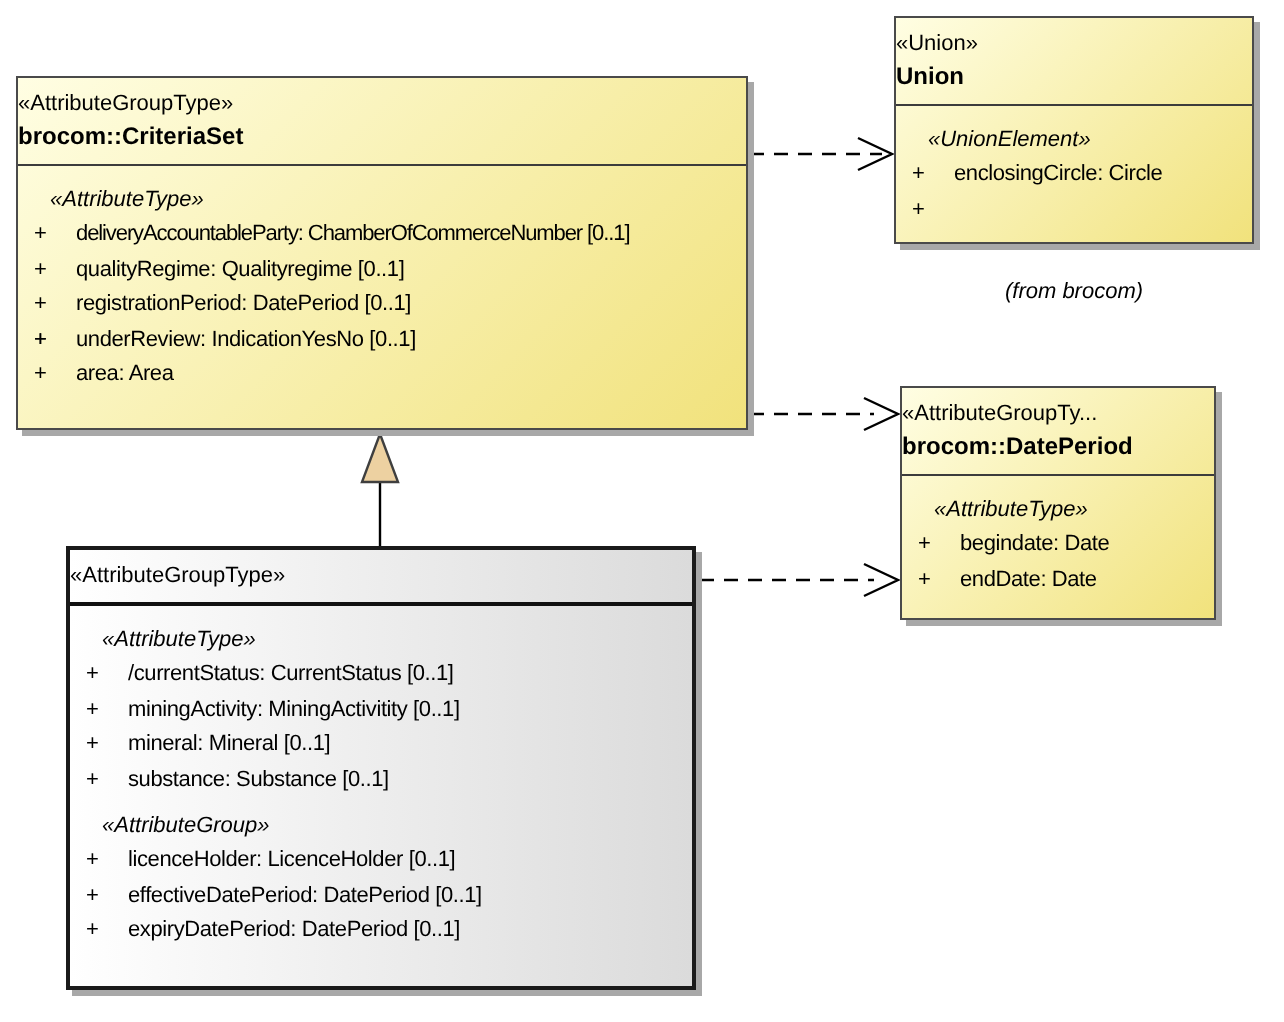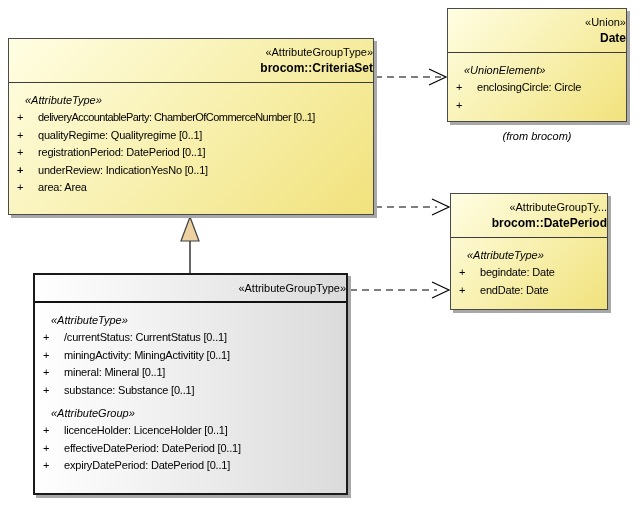--- a/index.html
+++ b/index.html
@@ -17,42 +17,42 @@
   .uml-box{
     position:absolute;
     border:1px solid var(--border);
     box-shadow:3px 3px 0 var(--shadow);
     background:linear-gradient(135deg,var(--box-fill-light) 0%,var(--box-fill-dark) 100%);
   }
   .uml-box.gray{
     border:2px solid #1a1a1a;
     background:linear-gradient(to right,var(--epl-fill-light) 0%,var(--epl-fill-dark) 100%);
   }
-  .box-header{text-align:right;padding-top:6px;margin-left:27px;}
+  .box-header{text-align:left;padding-top:6px;}
   .stereo{font-size:11px;line-height:15px;white-space:nowrap;overflow:hidden;}
   .box-name{font-size:12px;font-weight:bold;line-height:17px;white-space:nowrap;overflow:hidden;}
   .sep{border-top:1px solid #3c3c3c;margin-top:5px;}
   .gray .sep{border-top:2px solid #111;}
   .box-body{padding-top:8px;}
   .section-label{font-size:11px;line-height:18px;padding-left:16px;white-space:nowrap;font-style:italic;}
   .attr-row{position:relative;font-size:11px;line-height:17.5px;padding-left:29px;white-space:nowrap;}
   .attr-row .vis{position:absolute;left:8px;top:0;}
   .attr-label{letter-spacing:-0.2px;}
   .attr-label.tight{letter-spacing:-0.55px;}
   .section-gap{height:5px;}
   .note-text{
     position:absolute;font-size:11px;font-style:italic;text-align:center;white-space:nowrap;
   }
   svg.connector-layer{position:absolute;left:0;top:0;pointer-events:none;}
   
   #box-criteriaset{left:8px;top:38px;width:366px;height:177px;}
   #box-area{left:447px;top:8px;width:180px;height:114px;}
   #box-dateperiod{left:450px;top:193px;width:158px;height:117px;}
   #box-epl{left:33px;top:273px;width:315px;height:222px;}
-  #note-from-brocom{left:447px;top:130px;width:180px;}
+  #note-from-brocom{left:447px;top:140px;width:180px;}
 </style>
 </head>
 <body>
 
 <svg class="connector-layer" width="642" height="511" viewBox="0 0 642 511">
   <g>
     <line x1="375" y1="77" x2="441" y2="77" stroke="#000" stroke-width="1.2" stroke-dasharray="7,5"></line>
     <polyline points="429,69 446,77 429,85" fill="none" stroke="#000" stroke-width="1.2"></polyline>
   </g>
   <g>
@@ -99,21 +99,21 @@
     <div class="attr-row">
       <span class="vis">+</span>
       <span class="attr-label">area: Area</span>
     </div>
   </div>
 </div>
 
 <div class="uml-box" id="box-area">
   <div class="box-header">
     <div class="stereo">«Union»</div>
-    <div class="box-name">Date</div>
+    <div class="box-name">Union</div>
   </div>
   <div class="sep"></div>
   <div class="box-body">
     <div class="section-label">«UnionElement»</div>
     <div class="attr-row">
       <span class="vis">+</span>
       <span class="attr-label">enclosingCircle: Circle</span>
     </div>
     <div class="attr-row">
       <span class="vis">+</span>

